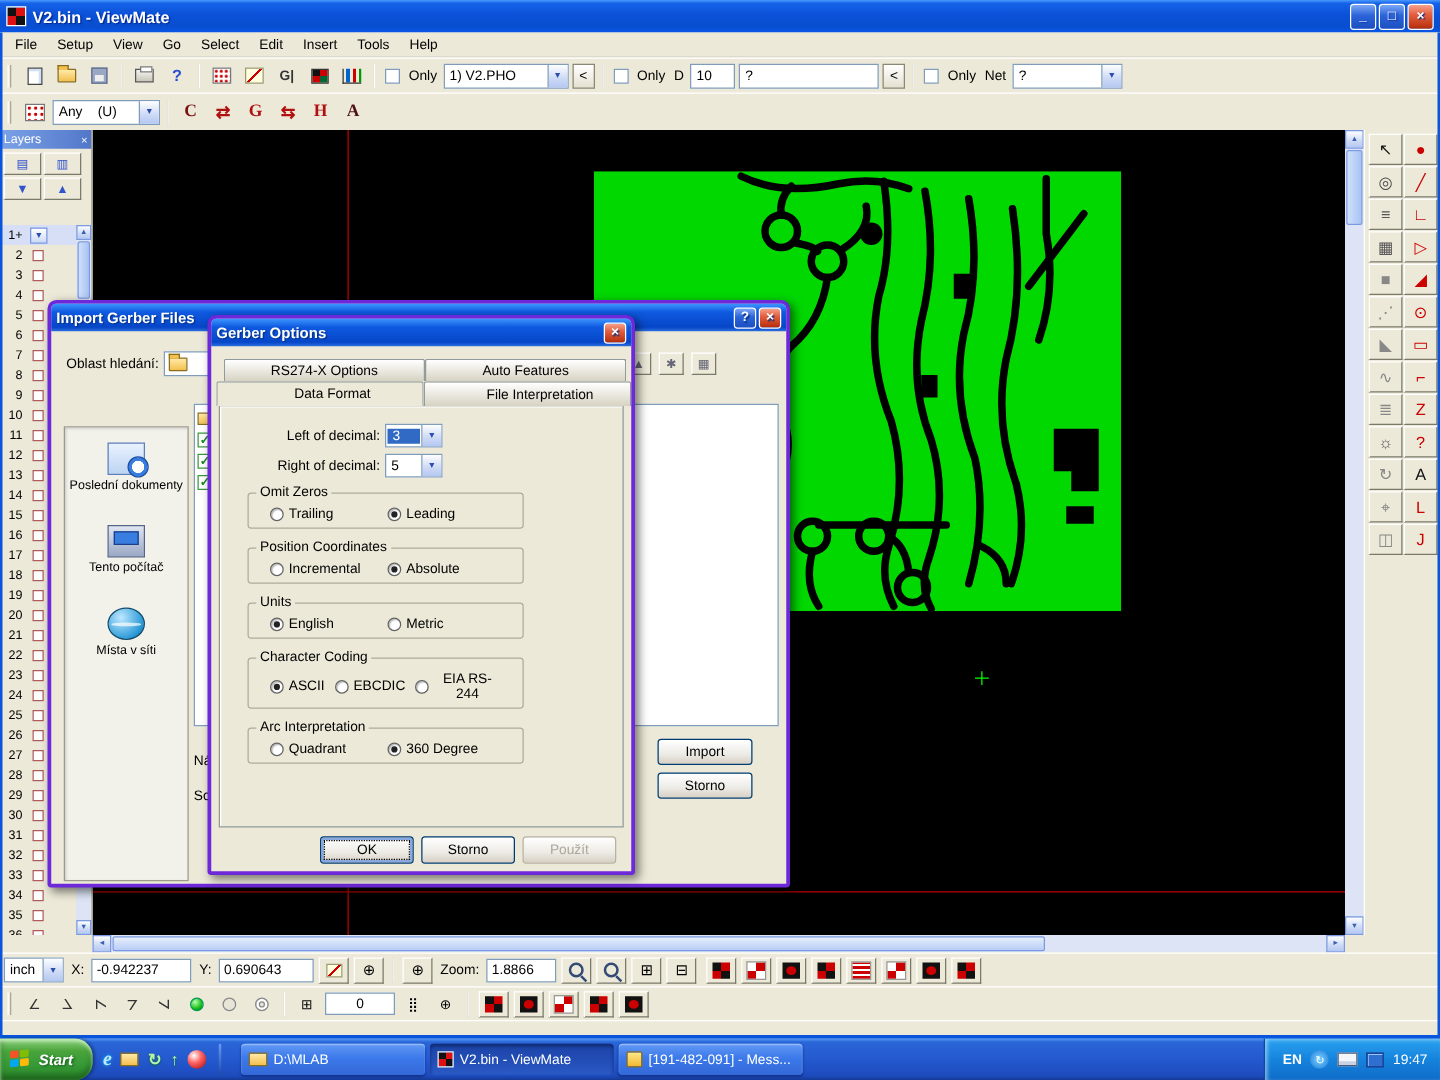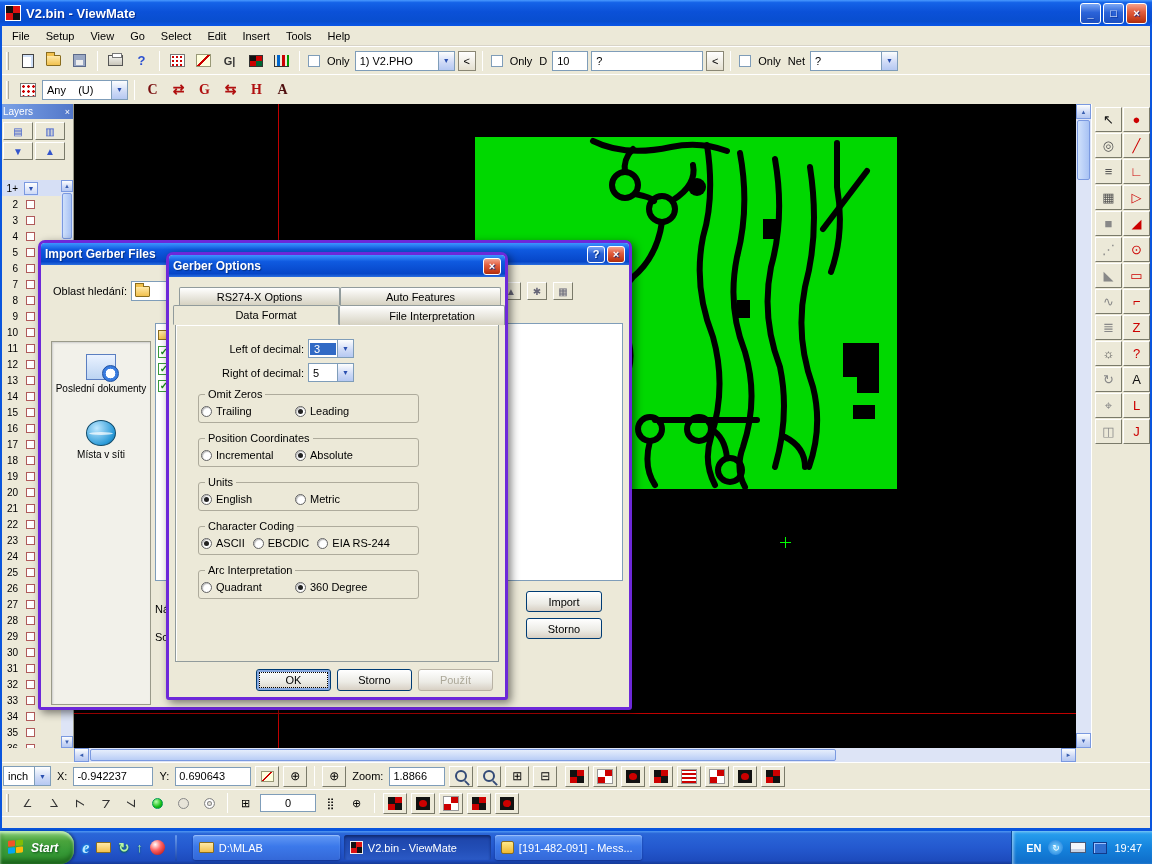--- a/index.html
+++ b/index.html
@@ -161,21 +161,21 @@
  display:flex;align-items:center;justify-content:center;}
 .tabs-r1 .tab{width:161px;height:18px;}
 .tabs-r2 .tab{width:166px;height:20px;margin-bottom:-1px;padding-left:20px;}
 .tab.active{background:#ece9d8;border-bottom:1px solid #ece9d8;}
 .tab-panel{margin:0 6px;height:338px;border:1px solid #919b9c;box-shadow:inset 1px 1px 0 #fff;position:relative;background:#ece9d8;}
 .dec-row{display:flex;align-items:center;margin:14px 0 0 18px;}
 .dec-row.second{margin-top:5px;}
 .dec-label{width:110px;text-align:right;margin-right:4px;}
 .sel-combo{width:46px;height:19px;}
 .hl{background:#316ac5;color:#fff;margin:1px;padding:0 4px;flex:1;}
-.grp{position:relative;border:1px solid #aeab9c;border-radius:3px;margin:15px 0 0 22px;width:221px;padding:10px 2px 5px;text-align:center;}
+.grp{position:relative;border:1px solid #aeab9c;border-radius:3px;margin:15px 0 0 22px;width:221px;padding:10px 17px 5px;text-align:center;}
 .grp:first-of-type{margin-top:12px;}
 .grp-l{position:absolute;top:-7px;left:6px;background:#ece9d8;padding:0 3px;}
 .grp-row{display:flex;gap:8px;align-items:center;}
 .grp-row.two .radio-opt:first-child{width:86px;}
 .radio-opt{display:inline-flex;align-items:center;gap:4px;}
 .radio{width:11px;height:11px;border-radius:50%;border:1px solid #636363;background:#fff;position:relative;box-shadow:inset 1px 1px 1px #bbb;}
 .radio.sel::after{content:"";position:absolute;left:2px;top:2px;right:2px;bottom:2px;border-radius:50%;background:#222;}
 .dlg-btns{display:flex;justify-content:flex-end;gap:6px;margin:7px 12px 0 0;}
 .btn-xp{width:75px;height:22px;border:1px solid #003c74;border-radius:3px;background:linear-gradient(180deg,#fff,#ecebe5 60%,#d8d0c4);font:inherit;}
 .btn-xp.focus{box-shadow:0 0 0 2px #87a8e0 inset;outline:1px dotted #000;outline-offset:-4px;}
@@ -801,20 +801,24 @@
           <div class="imp-ic">✱</div>
           <div class="imp-ic">▦</div>
         </div>
       </div>
       <div class="places">
           <div class="place">
             <div class="place-icon pi-recent-documents"></div>
             <div class="place-label">Poslední dokumenty</div>
           </div>
           <div class="place">
+            <div class="place-icon pi-my-computer"></div>
+            <div class="place-label">Tento počítač</div>
+          </div>
+          <div class="place">
             <div class="place-icon pi-network-places"></div>
             <div class="place-label">Místa v síti</div>
           </div>
         </div>
       <div class="filelist">
         <div class="chk-row">
             <span class="mini-folder"></span>
           </div>
         <div class="chk-row">
             <span class="chk-ico">✓</span>

